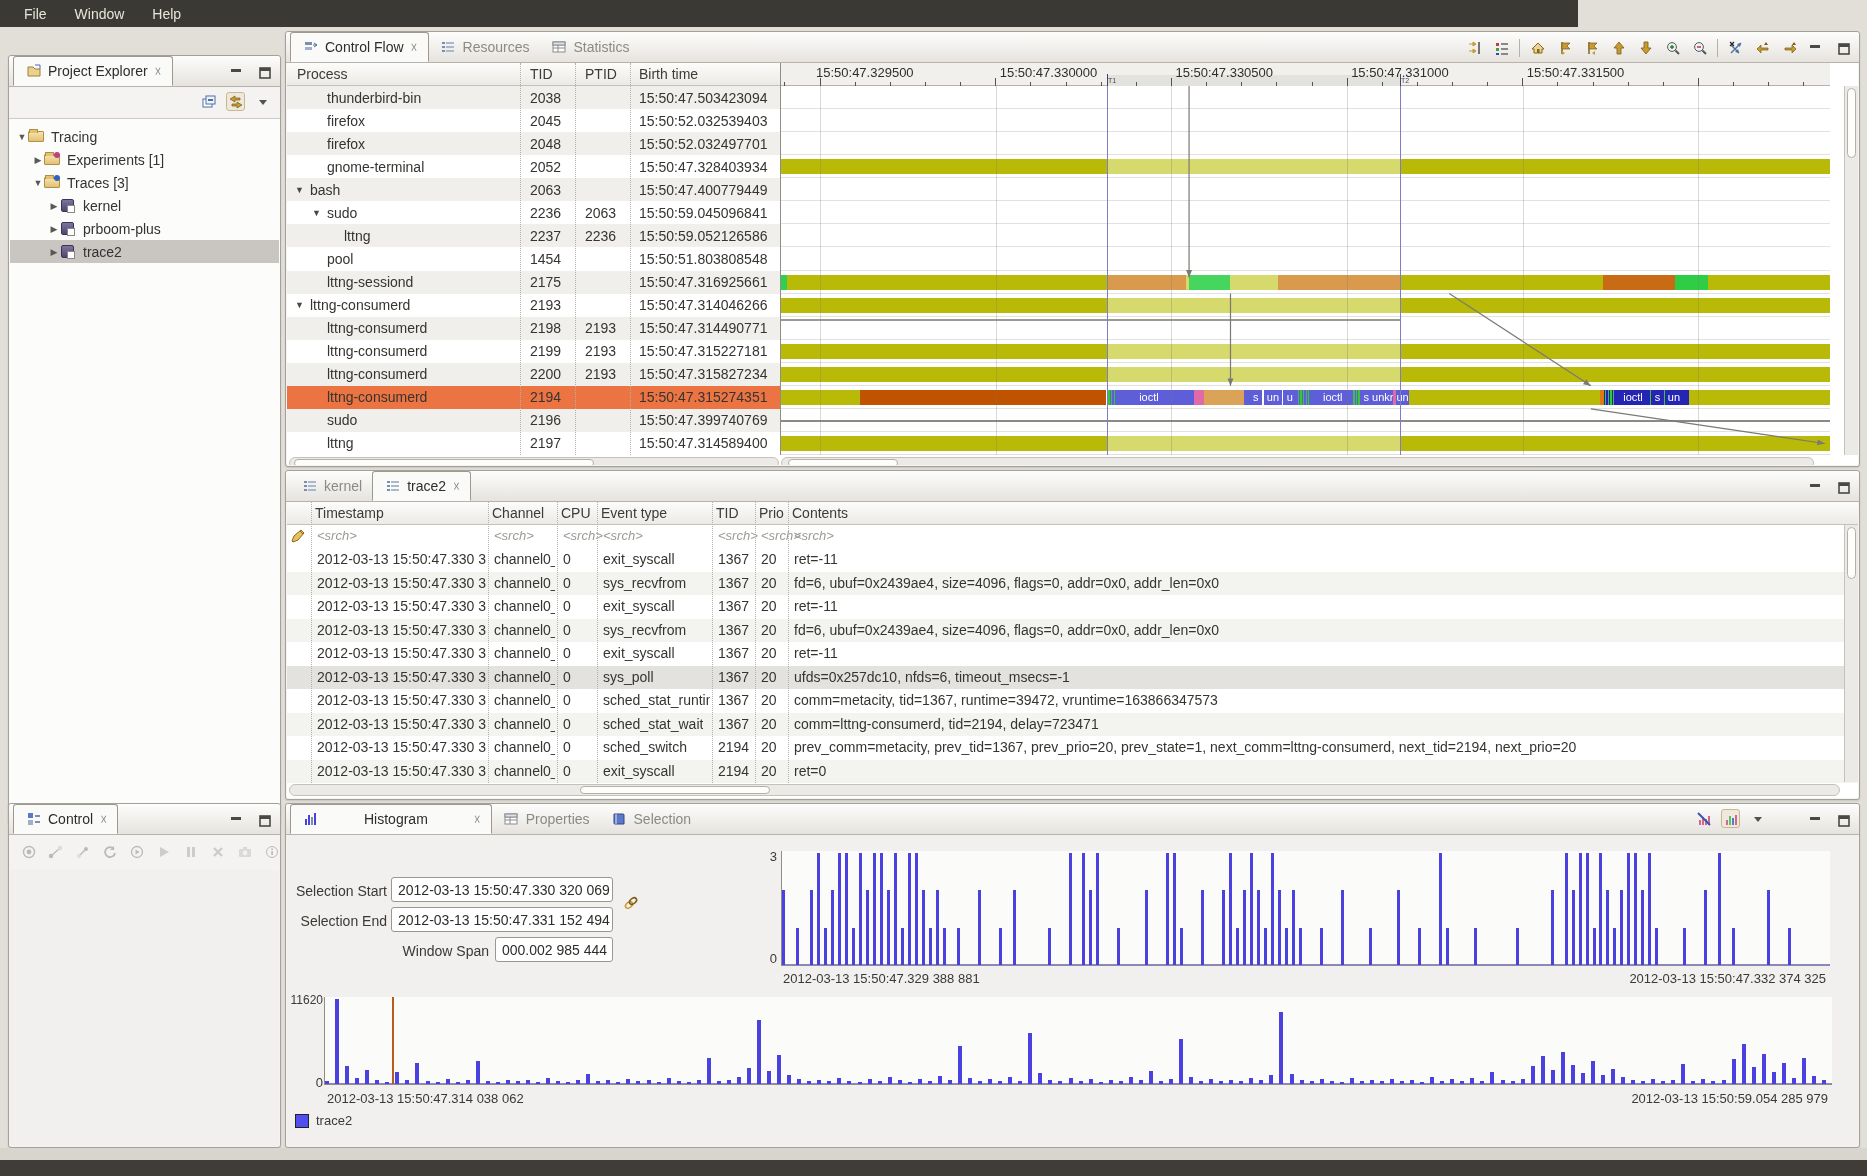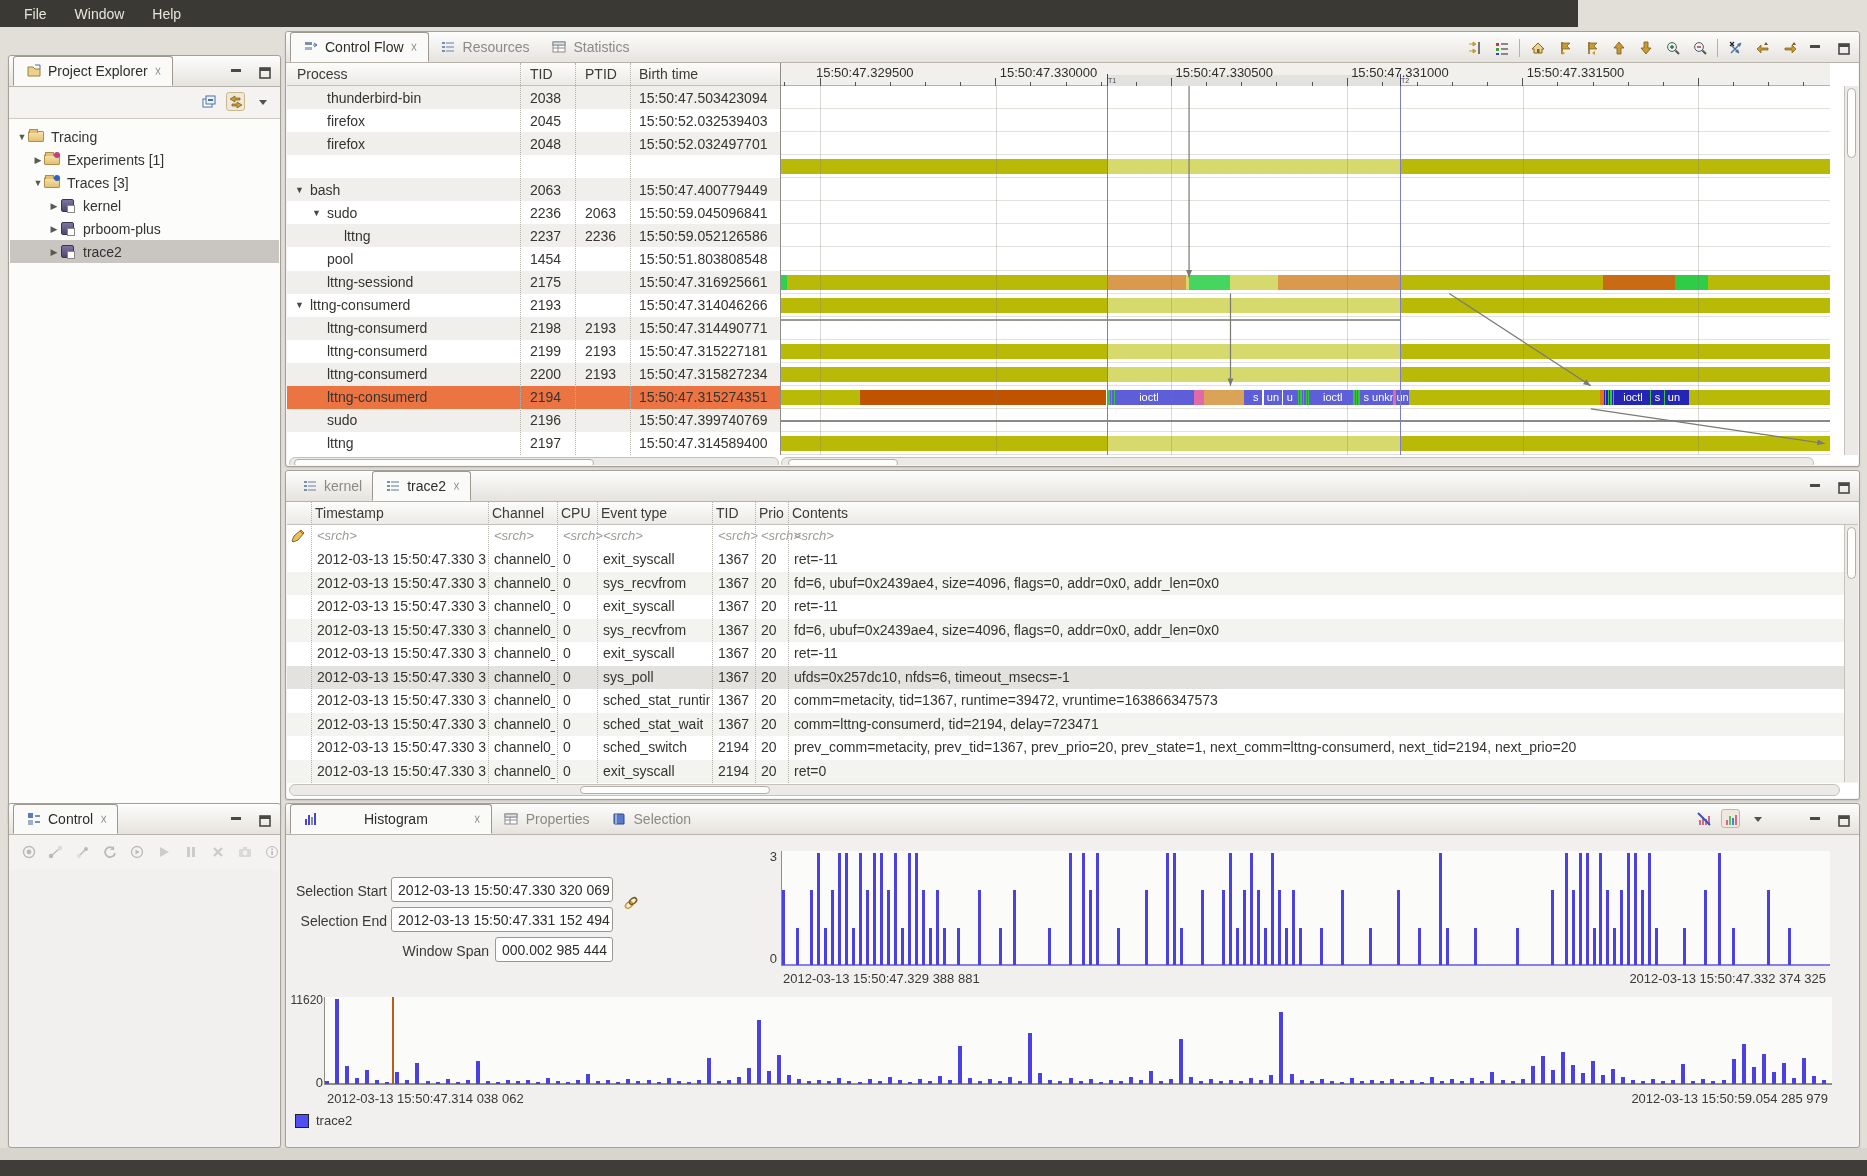--- a/index.html
+++ b/index.html
@@ -365,20 +365,27 @@
           </div>
           <div style="position: absolute; left: 494px; top: 23.0625px; width: 1049px; height: 23.0625px; border-bottom: 1px solid rgb(227, 225, 220); background: rgb(255, 255, 255);"></div>
           <div class="proc-row" style="left: 0px; top: 46.125px; width: 494px; height: 23.0625px; background: rgb(240, 239, 236);">
             <span style="position:absolute;left:25px;width:12px;font-size:9px;color:#4a4843;"></span>
             <span style="position:absolute;left:40px;">firefox</span>
             <span style="position:absolute;left:243px;">2048</span>
             <span style="position:absolute;left:298px;"></span>
             <span style="position:absolute;left:352px;">15:50:52.032497701</span>
           </div>
           <div style="position: absolute; left: 494px; top: 46.125px; width: 1049px; height: 23.0625px; border-bottom: 1px solid rgb(227, 225, 220); background: rgb(255, 255, 255);"></div>
+          <div class="proc-row" style="left: 0px; top: 69.1875px; width: 494px; height: 23.0625px; background: rgb(255, 255, 255);">
+            <span style="position:absolute;left:25px;width:12px;font-size:9px;color:#4a4843;"></span>
+            <span style="position:absolute;left:40px;">gnome-terminal</span>
+            <span style="position:absolute;left:243px;">2052</span>
+            <span style="position:absolute;left:298px;"></span>
+            <span style="position:absolute;left:352px;">15:50:47.328403934</span>
+          </div>
           <div style="position: absolute; left: 494px; top: 69.1875px; width: 1049px; height: 23.0625px; border-bottom: 1px solid rgb(227, 225, 220); background: rgb(255, 255, 255);">
             <div class="gantt-seg" style="left: 0px; width: 326.029px; background: rgb(185, 186, 7);"></div>
             <div class="gantt-seg" style="left: 326.029px; width: 292.881px; background: rgb(214, 217, 107);"></div>
             <div class="gantt-seg" style="left: 618.91px; width: 430.09px; background: rgb(185, 186, 7);"></div>
           </div>
           <div class="proc-row" style="left: 0px; top: 92.25px; width: 494px; height: 23.0625px; background: rgb(240, 239, 236);">
             <span style="position:absolute;left:8px;width:12px;font-size:9px;color:#4a4843;">▼</span>
             <span style="position:absolute;left:23px;">bash</span>
             <span style="position:absolute;left:243px;">2063</span>
             <span style="position:absolute;left:298px;"></span>

